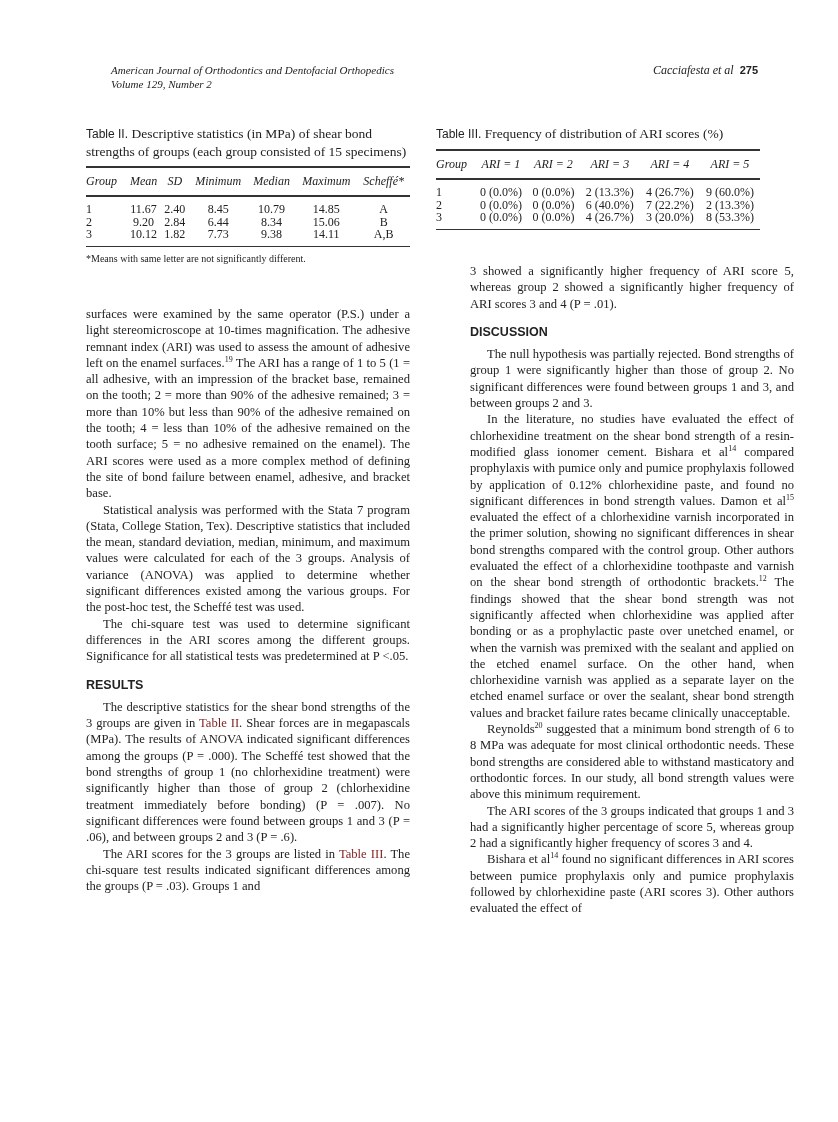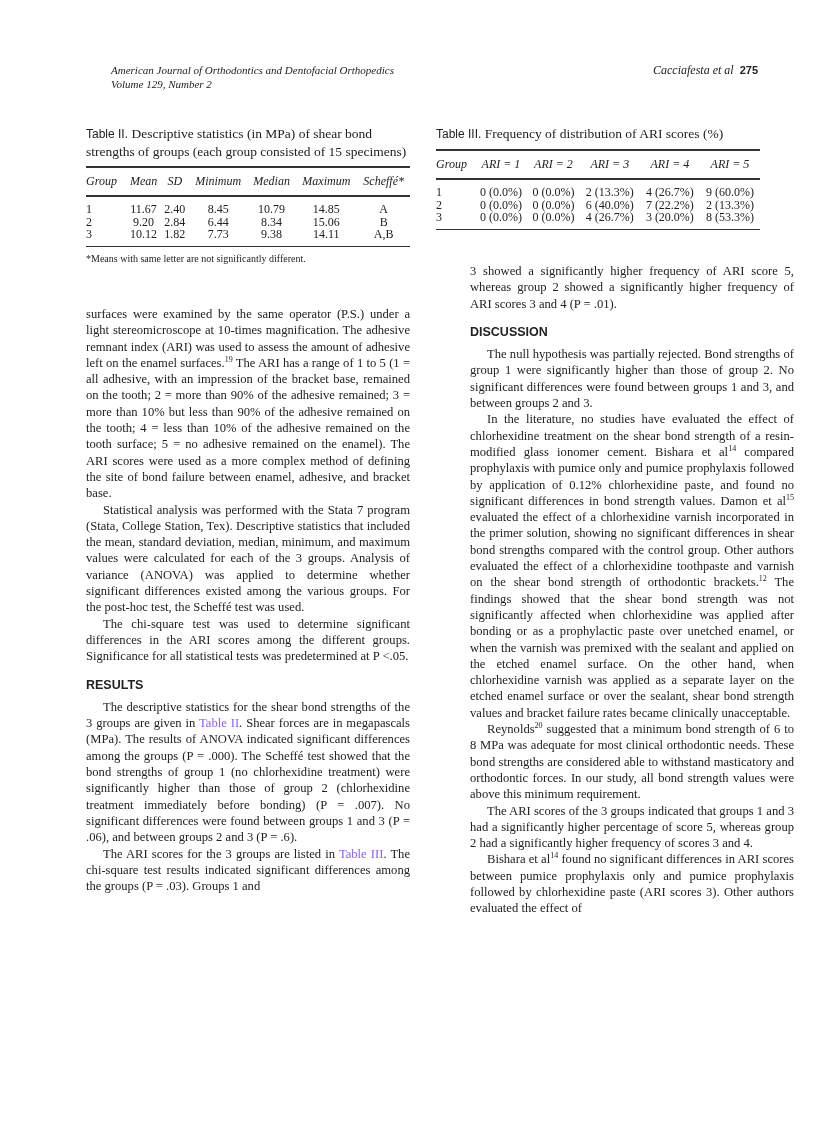--- a/index.html
+++ b/index.html
@@ -17,21 +17,21 @@
   table.dt th { font-style: italic; font-weight: normal; padding: 5px 0 6px 0; border-top: 2px solid #333; border-bottom: 2px solid #333; text-align: center; }
   table.dt td { padding: 0; line-height: 12.5px; text-align: center; }
   table.dt tr.first td { padding-top: 6px; }
   table.dt tr.last td { padding-bottom: 5px; border-bottom: 1.5px solid #333; }
   table.dt td.g, table.dt th.g { text-align: left; }
   .fn { font-size: 10px; margin-top: 4px; }
   p { margin: 0; text-indent: 17px; }
   p.noind { text-indent: 0; }
   h3 { font-family: "Liberation Sans", sans-serif; font-size: 12.5px; font-weight: bold; margin: 12px 0 6px 0; }
   sup { font-size: 8px; line-height: 0; }
-  .lnk { color: #8b5cf6; }
+  .lnk { color: #7f1d1d; }
 </style>
 </head>
 <body>
 
 <div class="hdr-left">
   <div>American Journal of Orthodontics and Dentofacial Orthopedics</div>
   <div>Volume 129, Number 2</div>
 </div>
 <div class="hdr-right">
   <span>Cacciafesta et al</span><span class="pg">275</span>

